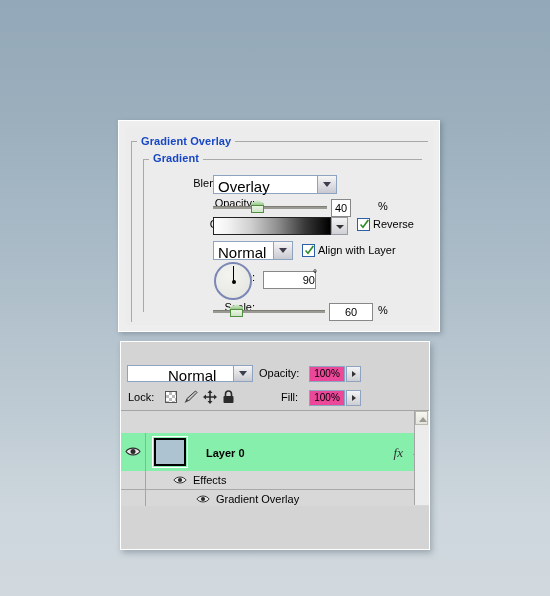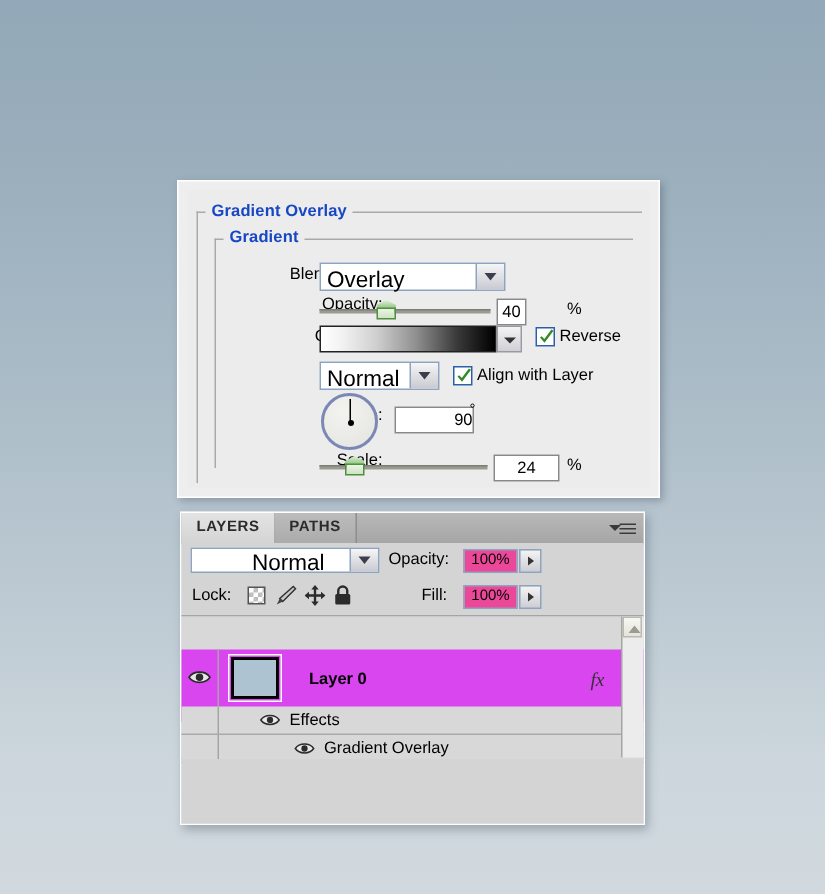--- a/index.html
+++ b/index.html
@@ -209,37 +209,27 @@
     <div class="unit" style="left:188px;top:141px;font-size:10px;">°</div>
 
     <div class="lbl" style="left:20px;top:174px;width:110px;">Scale:</div>
     <div class="slider" style="left:88px;top:177px;width:112px;">
       <div class="strack"></div>
       <div class="sknob" style="left:17px;">
         <div class="top"></div>
           <div class="bot"></div>
       </div>
     </div>
-    <div class="numfld" style="left:204px;top:176px;width:44px;">24</div>
+    <div class="numfld" style="left:204px;top:176px;width:44px;">60</div>
     <div class="unit" style="left:253px;top:177px;">%</div>
   </div>
 </div>
 
 <div id="layersPanel">
 
-  <div id="tabStrip">
-    <div class="tab active" style="left:0;width:62px;">LAYERS</div>
-    <div class="tab inactive" style="left:62px;width:54px;">PATHS</div>
-    <div id="panelMenu">
-      <span class="tri"></span>
-      <span class="ln" style="top:2px;"></span>
-      <span class="ln" style="top:5px;"></span>
-      <span class="ln" style="top:8px;"></span>
-    </div>
-  </div>
 
   <div id="modeRow">
     <div class="combo" style="left:6px;top:3px;width:126px;height:17px;">
       <span class="val" style="top:1px;margin-left:36px;">Normal</span>
       <span class="arrowBtn" style="height:15px;">
           <i class="cv" style="top:5px;"></i>
         </span>
     </div>
     <div class="rowText" style="left:138px;top:5px;">Opacity:</div>
     <div class="miniFld" style="left:188px;top:4px;width:36px;">100%</div>
@@ -273,21 +263,21 @@
     <div class="rowText" style="left:160px;top:5px;">Fill:</div>
     <div class="miniFld" style="left:188px;top:4px;width:36px;">100%</div>
     <div class="miniBtn" style="left:225px;top:4px;">
         <i></i>
       </div>
   </div>
 
   <div id="listArea">
 
 
-    <div class="layerRow" style="top:22px;height:48px;background:#d946ef;">
+    <div class="layerRow" style="top:22px;height:48px;background:#86efac;">
       <div class="eyeCell">
         <svg style="position:absolute;left:4px;top:13px;" width="16" height="11" viewBox="0 0 16 11">
           <path d="M1 5.5 C4 1 12 1 15 5.5 C12 10 4 10 1 5.5 Z" fill="#e8e8e8" stroke="#2b2b2b" stroke-width="1.1"></path>
           <circle cx="8" cy="5.5" r="2.5" fill="#2b2b2b"></circle>
         </svg>
       </div>
       <div class="rowBody">
         <div class="thumbOuter" style="left:6px;top:3px;width:36px;height:32px;"></div>
         <div class="thumb" style="left:8px;top:5px;width:32px;height:28px;"></div>
         <span class="rowText rowTextB" style="left:60px;top:14px;">Layer 0</span>

